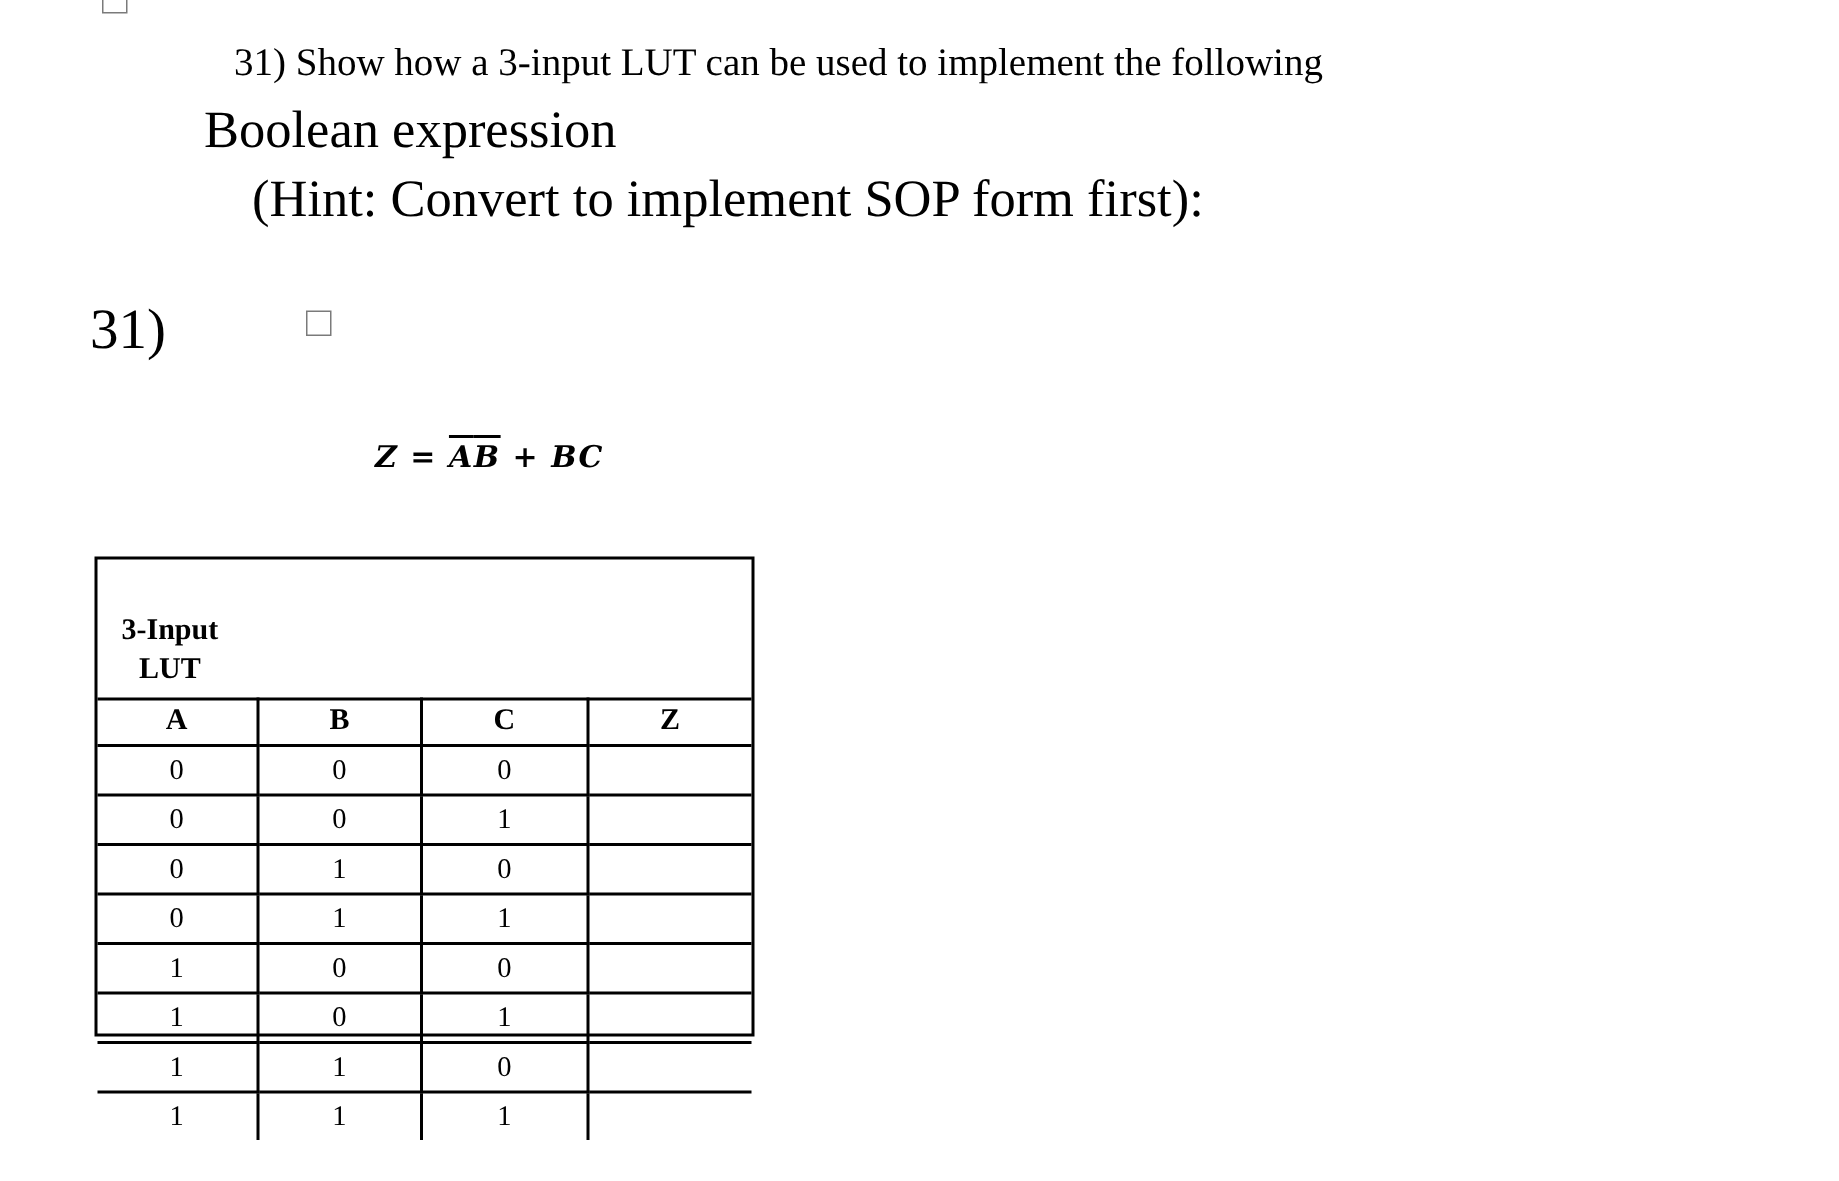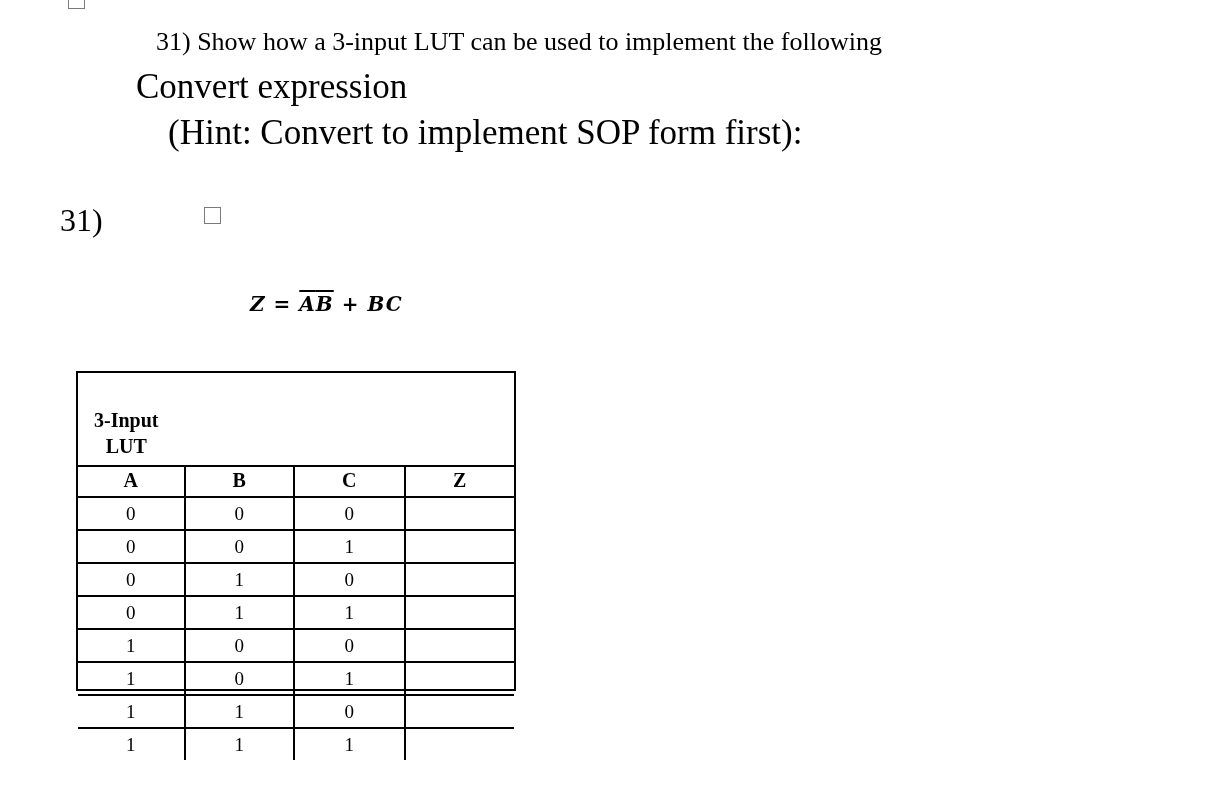--- a/index.html
+++ b/index.html
@@ -1,41 +1,41 @@
 <!DOCTYPE html>
 <html><head>
 <meta charset="utf-8">
 <style>
   html, body { margin:0; padding:0; background:#ffffff; }
   body { width:1226px; height:787px; position:relative; overflow:hidden; font-family:"Liberation Serif", serif; color:#000; }
   .checkbox { position:absolute; width:17px; height:17px; border:1px solid #7a7a7a; background:#fff; box-sizing:border-box; }
   .q-title { position:absolute; left:136px; top:19px; font-size:26px; line-height:45px; white-space:nowrap;margin-left:20px; }
   .q-line2 { position:absolute; left:136px; top:64px; font-size:35px; line-height:45px; white-space:nowrap; }
   .q-hint { position:absolute; left:168px; top:110px; font-size:35px; line-height:45px; white-space:nowrap; }
-  .q-num { position:absolute; left:60px; top:196px; font-size:32px; line-height:48px; }
+  .q-num { position:absolute; left:60px; top:196px; font-size:38px; line-height:48px; }
   .equation { position:absolute; left:250px; top:292px; font-family:"DejaVu Serif", serif; font-style:italic; font-weight:bold; font-size:20px; letter-spacing:1px; white-space:nowrap; }
   .ovl { text-decoration:overline; }
-  .lut { position:absolute; left:76px; top:371px; width:440px; height:320px; border:2px solid #000; box-sizing:border-box; }
+  .lut { position:absolute; left:63px; top:371px; width:440px; height:320px; border:2px solid #000; box-sizing:border-box; }
   .lut-head { position:absolute; left:0; top:0; width:436px; height:92px; border-bottom:2px solid #000; }
   .lut-head-label { position:absolute; left:16px; top:34px; font-weight:bold; font-size:20px; line-height:26px; text-align:center; }
   table.lut-grid { position:absolute; left:0; top:92px; width:436px; border-collapse:collapse; }
   table.lut-grid td, table.lut-grid th { border:2px solid #000; height:31px; padding:0; text-align:center; font-size:19px; }
   table.lut-grid th { font-weight:bold; font-size:20px; }
   table.lut-grid tr td:first-child, table.lut-grid tr th:first-child { border-left:none; }
   table.lut-grid tr td:last-child, table.lut-grid tr th:last-child { border-right:none; }
   table.lut-grid tr:first-child th { border-top:none; }
   table.lut-grid tr:last-child td { border-bottom:none; }
 </style>
 </head>
 <body>
 
 <div class="checkbox" style="left:68px; top:-8px;"></div>
 
 <div class="q-title">31) Show how a 3-input LUT can be used to implement the following</div>
-<div class="q-line2">Convert expression</div>
+<div class="q-line2">Boolean expression</div>
 <div class="q-hint">(Hint: Convert to implement SOP form first):</div>
 
 <div class="q-num">31)</div>
 <div class="checkbox" style="left:204px; top:207px;"></div>
 
 <div class="equation">
   <span>Z = </span><span class="ovl">A</span><span class="ovl">B</span><span> + </span><span>BC</span>
 </div>
 
 <div class="lut">

